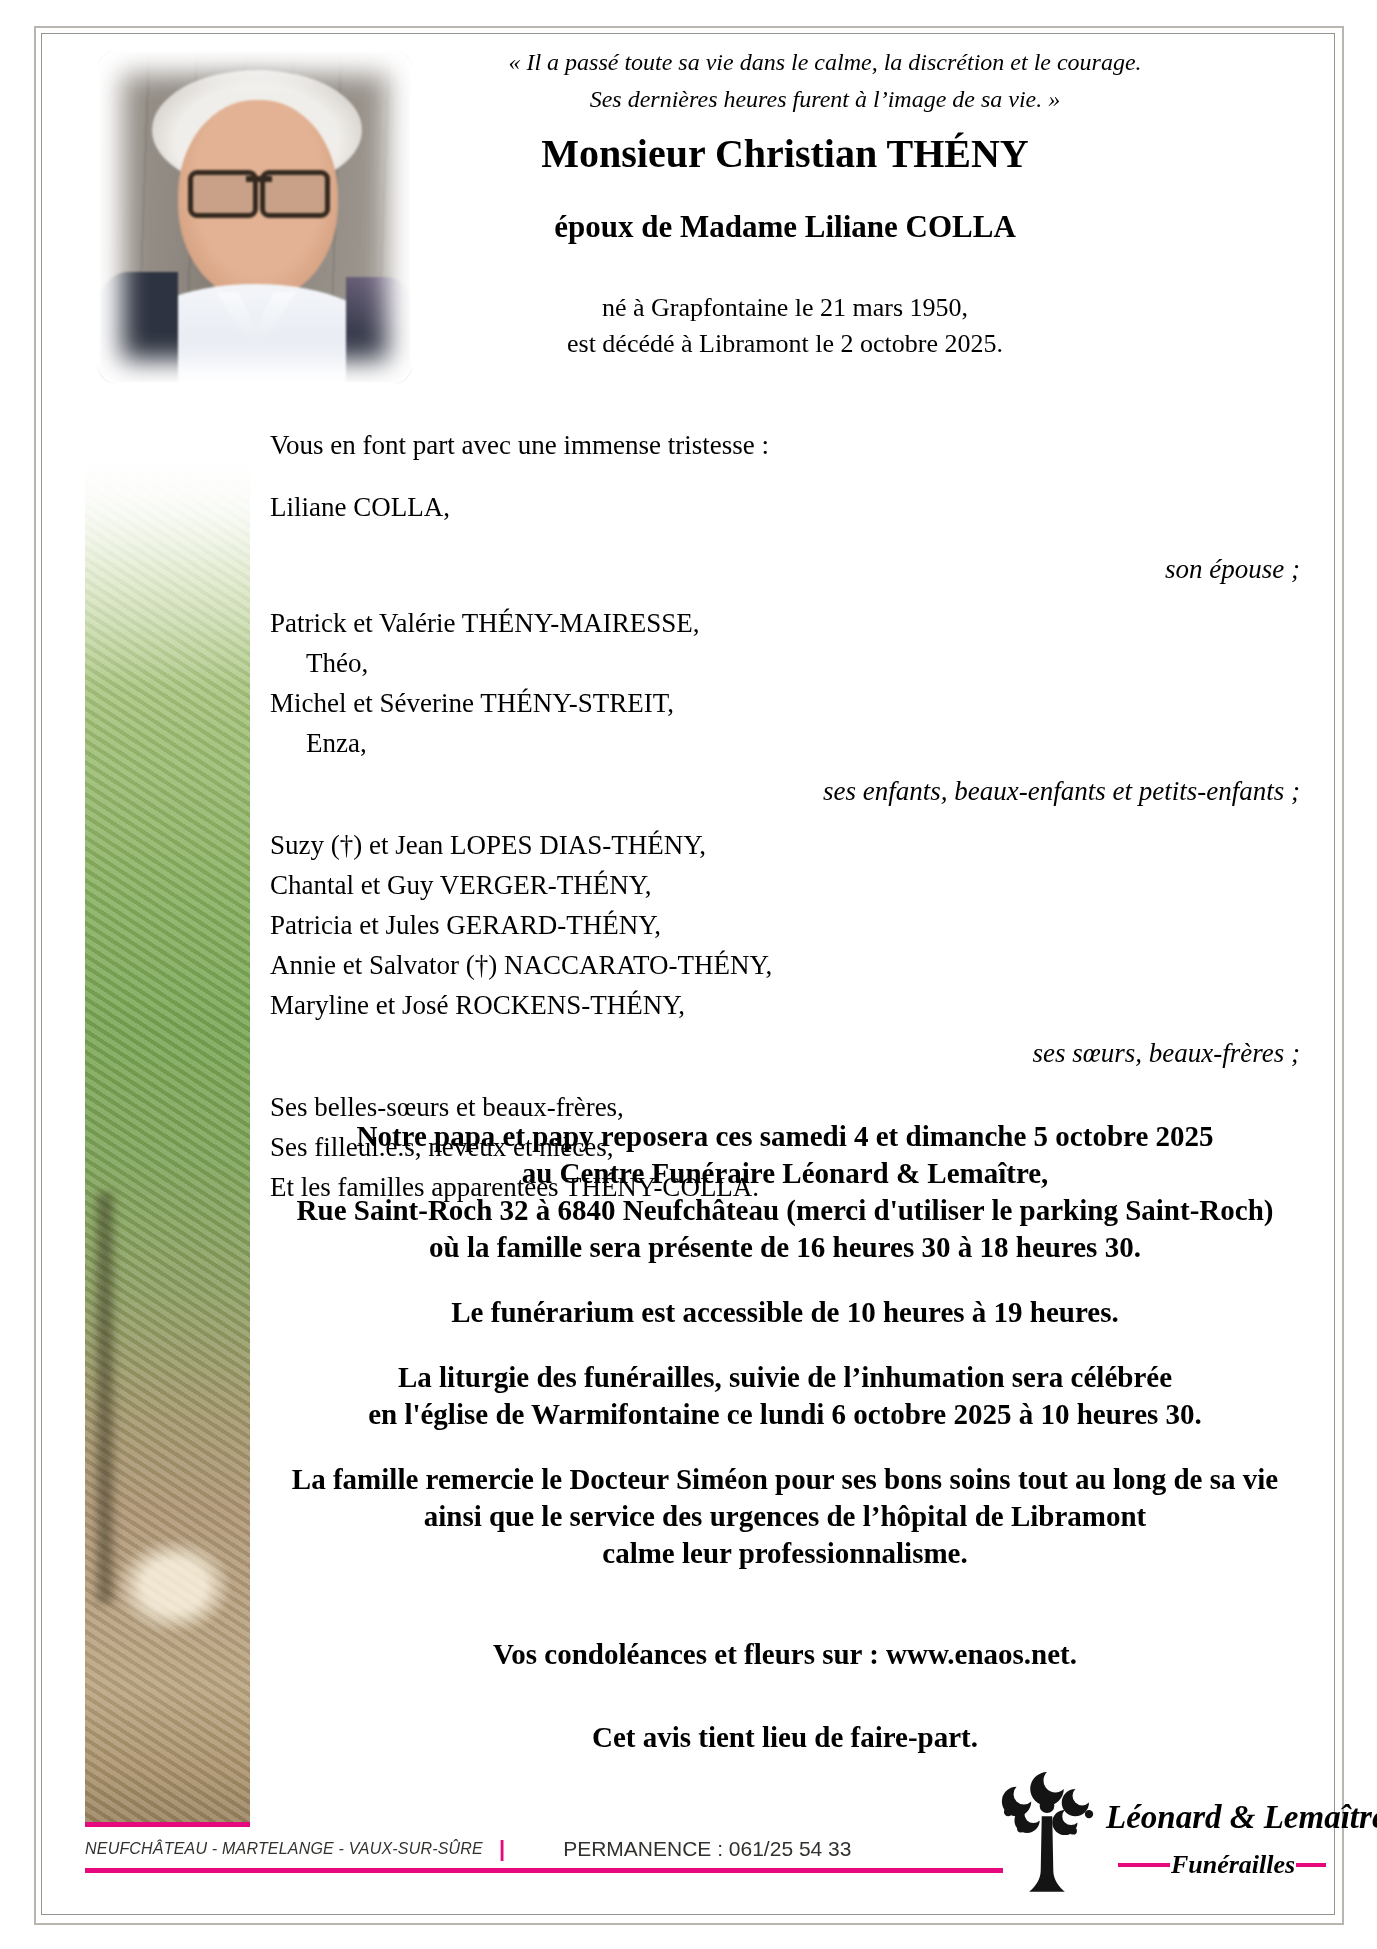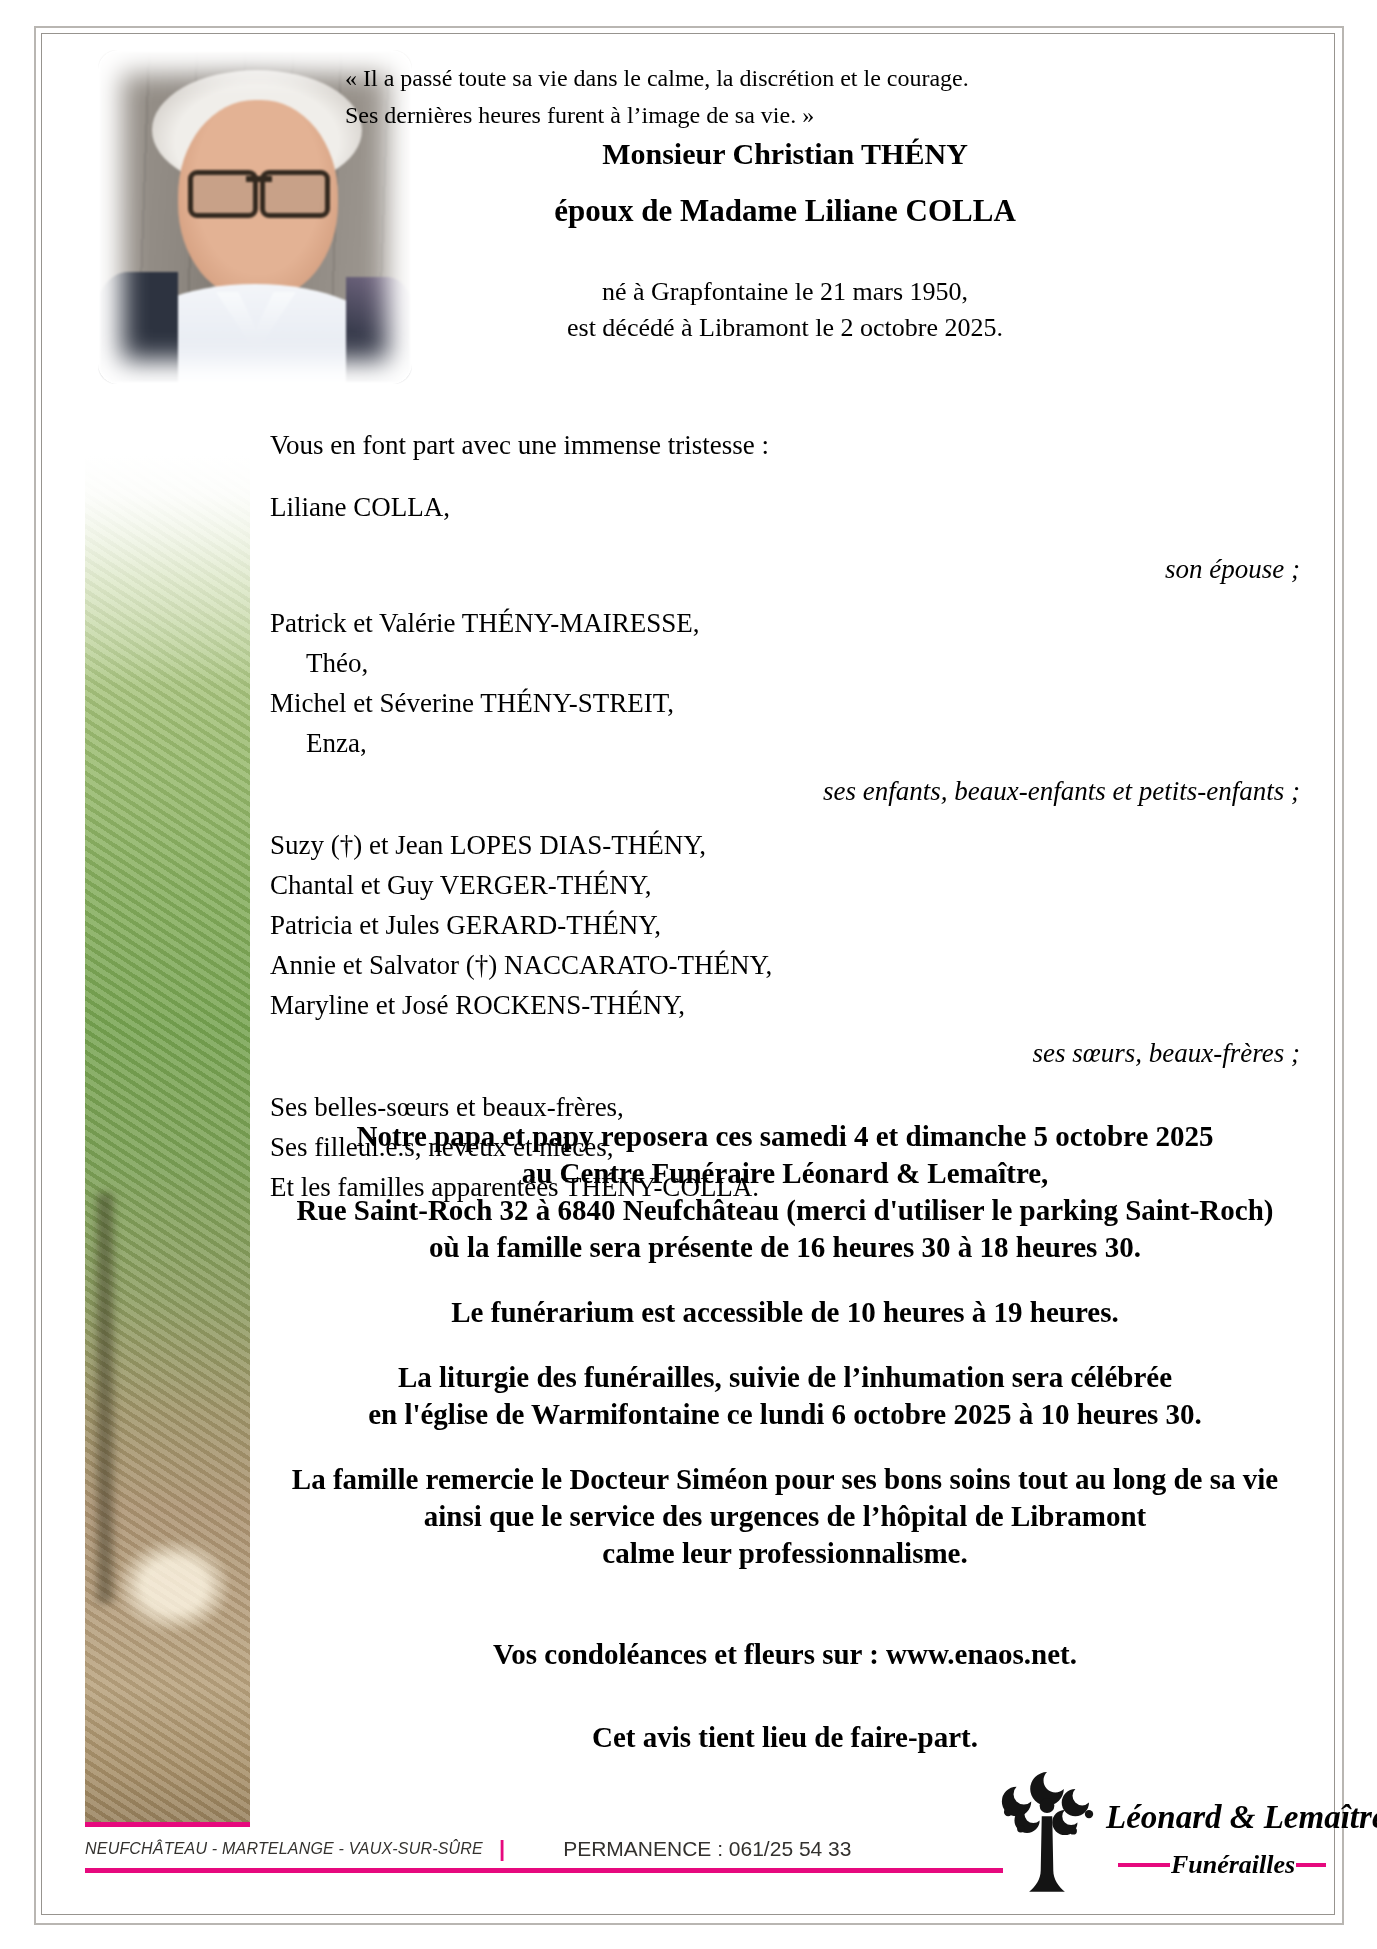--- a/index.html
+++ b/index.html
@@ -45,26 +45,26 @@
      background:
        linear-gradient(to bottom,#ffffff 0px,rgba(255,255,255,.92) 40px,rgba(255,255,255,.55) 110px,rgba(255,255,255,0) 230px),
        repeating-linear-gradient(33deg,rgba(255,255,255,.14) 0 5px,rgba(0,0,0,.05) 5px 9px),
        linear-gradient(to bottom,#e4ecd2 0%,#c2d69c 9%,#9dbd72 20%,#84ad5c 32%,#76a350 42%,#7ba155 52%,#8c9c60 62%,#9f9468 70%,#ab9270 77%,#b39b79 84%,#b8a27d 90%,#a78f68 96%,#97805c 100%);}
   .strip::before{content:"";position:absolute;left:12px;top:54%;width:16px;height:30%;
      background:rgba(52,46,28,.45);filter:blur(4px);}
   .strip::after{content:"";position:absolute;left:34px;bottom:14%;width:110px;height:90px;
      background:radial-gradient(ellipse at center,rgba(255,248,230,.8) 0 40%,rgba(255,248,230,0) 75%);filter:blur(3px);}
 
   
-  .quote{position:absolute;left:345px;top:60px;width:960px;
-     font-size:24px;line-height:37px;}
+  .quote{position:absolute;left:345px;top:44px;width:960px;text-align:center;
+     font-style:italic;font-size:24px;line-height:37px;}
 
   
   .header{position:absolute;left:240px;top:128px;width:1090px;text-align:center;}
-  .title{font-size:30px;font-weight:bold;line-height:52px;margin:0 0 12px;}
+  .title{font-size:40px;font-weight:bold;line-height:52px;margin:0 0 28px;}
   .subtitle{font-size:31px;font-weight:bold;line-height:38px;margin:0 0 44px;}
   .dates{font-size:26px;line-height:36px;}
 
   
   .family{position:absolute;left:270px;top:425px;width:1030px;font-size:27px;}
   .f-line{line-height:40px;}
   .f-intro{margin-bottom:22px;}
   .f-spouse{margin-bottom:24px;}
   .role{text-align:right;font-style:italic;margin:10px 0 16px;line-height:36px;}
   .indent{padding-left:36px;}

